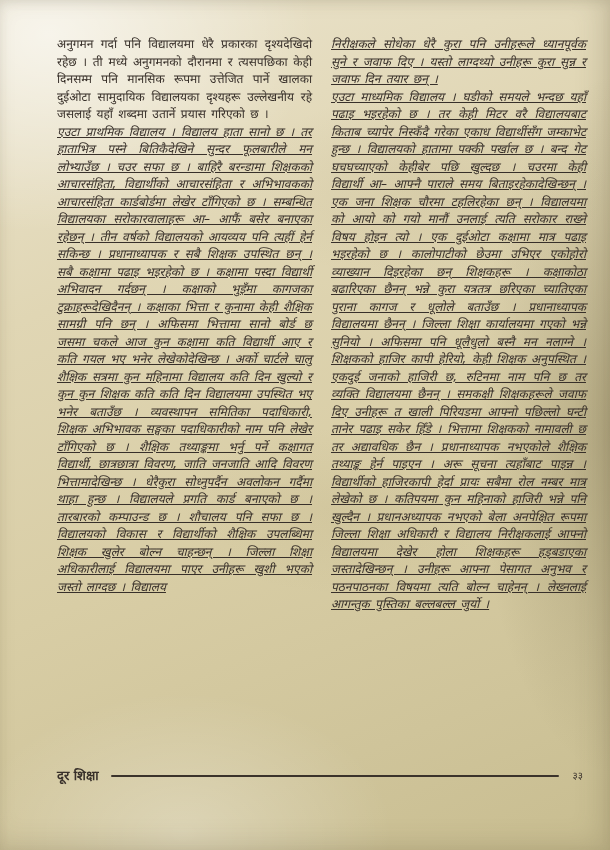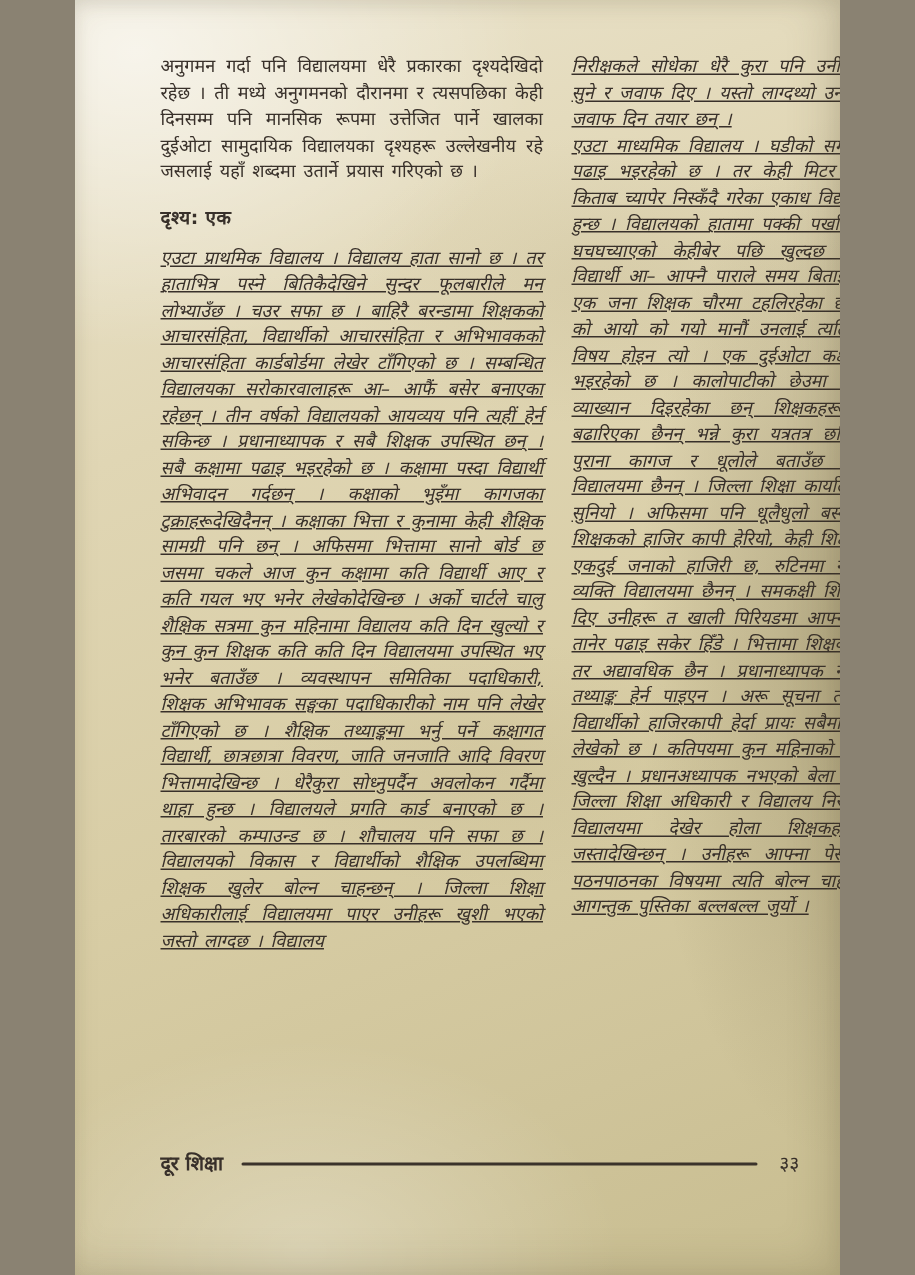--- a/index.html
+++ b/index.html
@@ -1,18 +1,18 @@
 <!DOCTYPE html>
 <html><head>
 <meta charset="utf-8">
 <style>
   html, body { margin: 0; padding: 0; background: #8a8272; }
   .scan {
     position: relative;
-    width: 510px;
+    width: 610px;
     height: 850px;
     margin: 0 auto;
     overflow: hidden;
     font-family: "DejaVu Sans", "Liberation Sans", sans-serif;
     color: #38302a;
     background:
       radial-gradient(ellipse 430px 320px at 8% 4%, rgba(255,255,255,0.62), rgba(255,255,255,0) 62%),
       radial-gradient(ellipse 300px 200px at 30% 98%, rgba(255,255,255,0.28), rgba(255,255,255,0) 70%),
       radial-gradient(ellipse 200px 500px at 101% 50%, rgba(96,86,52,0.30), rgba(96,86,52,0) 70%),
       radial-gradient(ellipse 260px 140px at 70% 22%, rgba(140,125,80,0.10), rgba(140,125,80,0) 70%),
@@ -64,32 +64,31 @@
     font-weight: bold;
     white-space: nowrap;
   }
   .rule {
     flex: 1;
     height: 2.5px;
     background: #3b332b;
     margin: 2px 14px 0 12px;
     border-radius: 1px;
   }
-  .pageno { font-size: 13px; }
+  .pageno { font-size: 10px; }
 </style>
 </head>
 <body>
 
 <div class="scan">
 
   <div class="columns">
 
     <div class="col">
       <p class="para regular">अनुगमन गर्दा पनि विद्यालयमा धेरै प्रकारका दृश्यदेखिदो रहेछ । ती मध्ये अनुगमनको दौरानमा र त्यसपछिका केही दिनसम्म पनि मानसिक रूपमा उत्तेजित पार्ने खालका दुईओटा सामुदायिक विद्यालयका दृश्यहरू उल्लेखनीय रहे जसलाई यहाँ शब्दमा उतार्ने प्रयास गरिएको छ ।</p>
-      <h3 class="scene-heading">दृश्य: एक</h3>
       <p class="para italic">एउटा प्राथमिक विद्यालय । विद्यालय हाता सानो छ । तर हाताभित्र पस्ने बितिकैदेखिने सुन्दर फूलबारीले मन लोभ्याउँछ । चउर सफा छ । बाहिरै बरन्डामा शिक्षकको आचारसंहिता, विद्यार्थीको आचारसंहिता र अभिभावकको आचारसंहिता कार्डबोर्डमा लेखेर टाँगिएको छ । सम्बन्धित विद्यालयका सरोकारवालाहरू आ– आफैं बसेर बनाएका रहेछन् । तीन वर्षको विद्यालयको आयव्यय पनि त्यहीं हेर्न सकिन्छ । प्रधानाध्यापक र सबै शिक्षक उपस्थित छन् । सबै कक्षामा पढाइ भइरहेको छ । कक्षामा पस्दा विद्यार्थी अभिवादन गर्दछन् । कक्षाको भुइँमा कागजका टुक्राहरूदेखिदैनन् । कक्षाका भित्ता र कुनामा केही शैक्षिक सामग्री पनि छन् । अफिसमा भित्तामा सानो बोर्ड छ जसमा चकले आज कुन कक्षामा कति विद्यार्थी आए र कति गयल भए भनेर लेखेकोदेखिन्छ । अर्को चार्टले चालु शैक्षिक सत्रमा कुन महिनामा विद्यालय कति दिन खुल्यो र कुन कुन शिक्षक कति कति दिन विद्यालयमा उपस्थित भए भनेर बताउँछ । व्यवस्थापन समितिका पदाधिकारी, शिक्षक अभिभावक सङ्घका पदाधिकारीको नाम पनि लेखेर टाँगिएको छ । शैक्षिक तथ्याङ्कमा भर्नु पर्ने कक्षागत विद्यार्थी, छात्रछात्रा विवरण, जाति जनजाति आदि विवरण भित्तामादेखिन्छ । धेरैकुरा सोध्नुपर्दैन अवलोकन गर्दैमा थाहा हुन्छ । विद्यालयले प्रगति कार्ड बनाएको छ । तारबारको कम्पाउन्ड छ । शौचालय पनि सफा छ । विद्यालयको विकास र विद्यार्थीको शैक्षिक उपलब्धिमा शिक्षक खुलेर बोल्न चाहन्छन् । जिल्ला शिक्षा अधिकारीलाई विद्यालयमा पाएर उनीहरू खुशी भएको जस्तो लाग्दछ ।  विद्यालय</p>
     </div>
 
     <div class="col">
       <p class="para italic">निरीक्षकले सोधेका धेरै कुरा पनि उनीहरूले ध्यानपूर्वक सुने र जवाफ दिए । यस्तो लाग्दथ्यो उनीहरू कुरा सुन्न र जवाफ दिन तयार छन् ।</p>
       <p class="para italic">एउटा माध्यमिक विद्यालय । घडीको समयले भन्दछ यहाँ पढाइ भइरहेको छ । तर केही मिटर वरै विद्यालयबाट किताब च्यापेर निस्कँदै गरेका एकाध विद्यार्थीसँग जम्काभेट हुन्छ । विद्यालयको हातामा पक्की पर्खाल छ । बन्द गेट घचघच्याएको केहीबेर पछि खुल्दछ । चउरमा केही विद्यार्थी आ– आफ्नै पाराले समय बिताइरहेकादेखिन्छन् । एक जना शिक्षक चौरमा टहलिरहेका छन् । विद्यालयमा को आयो को गयो मानौं उनलाई त्यति सरोकार राख्ने विषय होइन त्यो । एक दुईओटा कक्षामा मात्र पढाइ भइरहेको छ । कालोपाटीको छेउमा उभिएर एकोहोरो व्याख्यान दिइरहेका छन् शिक्षकहरू । कक्षाकोठा बढारिएका छैनन् भन्ने कुरा यत्रतत्र छरिएका च्यातिएका पुराना कागज र धूलोले बताउँछ । प्रधानाध्यापक विद्यालयमा छैनन् । जिल्ला शिक्षा कार्यालयमा गएको भन्ने सुनियो । अफिसमा पनि धूलैधुलो बस्नै मन नलाग्ने । शिक्षकको हाजिर कापी हेरियो, केही शिक्षक अनुपस्थित । एकदुई जनाको हाजिरी छ, रुटिनमा नाम पनि छ तर व्यक्ति विद्यालयमा छैनन् । समकक्षी शिक्षकहरूले जवाफ दिए उनीहरू त खाली पिरियडमा आफ्नो पछिल्लो घन्टी तानेर पढाइ सकेर हिँडे । भित्तामा शिक्षकको नामावली छ तर अद्यावधिक छैन । प्रधानाध्यापक नभएकोले शैक्षिक तथ्याङ्क हेर्न पाइएन । अरू सूचना त्यहाँबाट पाइन्न । विद्यार्थीको हाजिरकापी हेर्दा प्रायः सबैमा रोल नम्बर मात्र लेखेको छ । कतिपयमा कुन महिनाको हाजिरी भन्ने पनि खुल्दैन । प्रधानअध्यापक नभएको बेला अनपेक्षित रूपमा जिल्ला शिक्षा अधिकारी र विद्यालय निरीक्षकलाई आफ्नो विद्यालयमा देखेर होला शिक्षकहरू हड्बडाएका जस्तादेखिन्छन् । उनीहरू आफ्ना पेसागत अनुभव र पठनपाठनका विषयमा त्यति बोल्न चाहेनन् । लेख्नलाई आगन्तुक पुस्तिका बल्लबल्ल जुर्यो ।</p>
     </div>
 
   </div>
 

